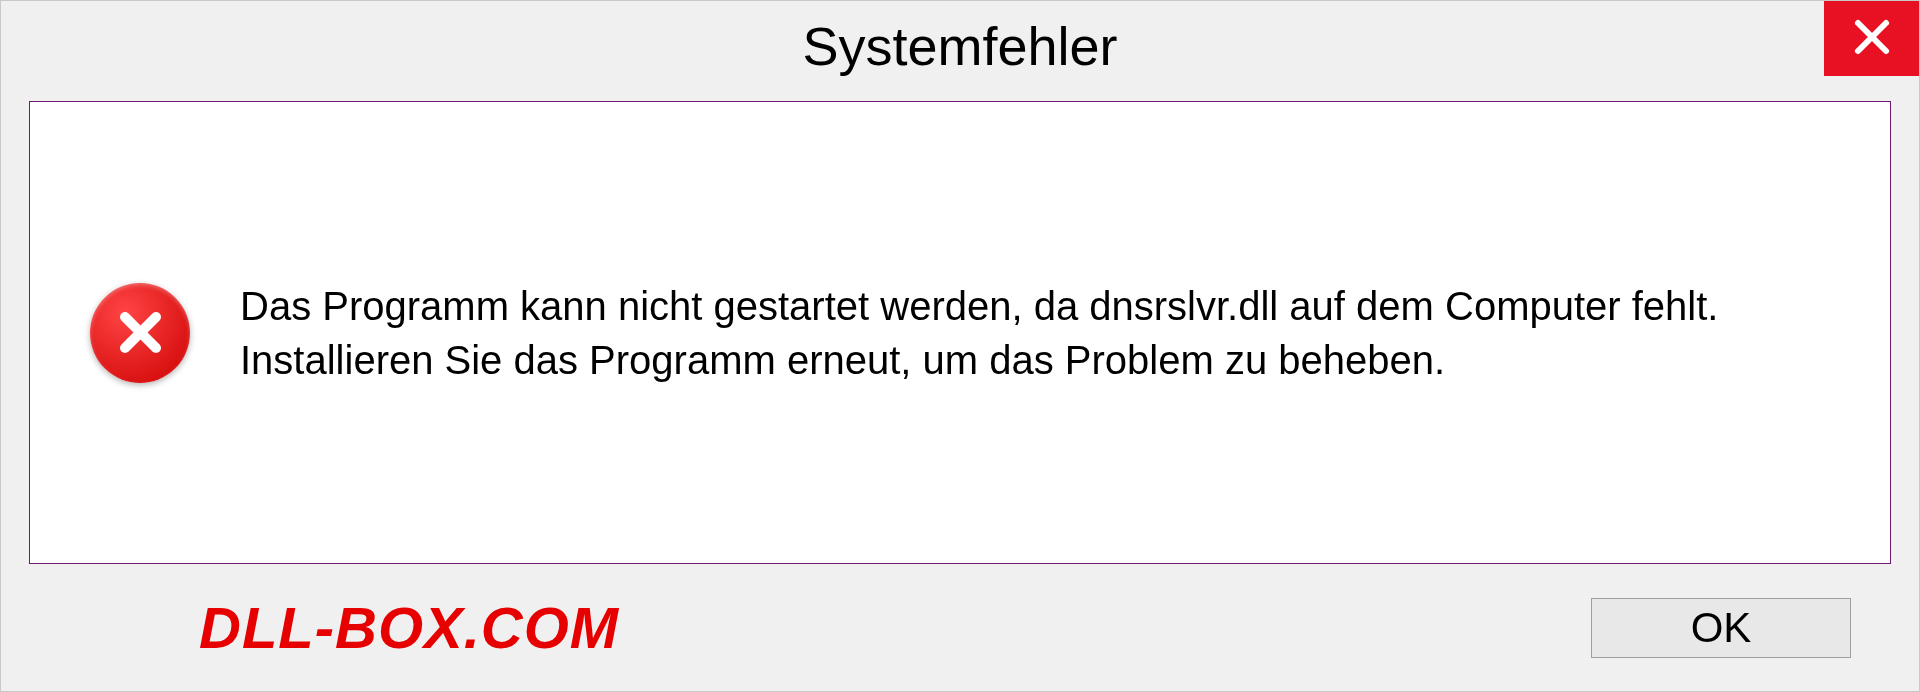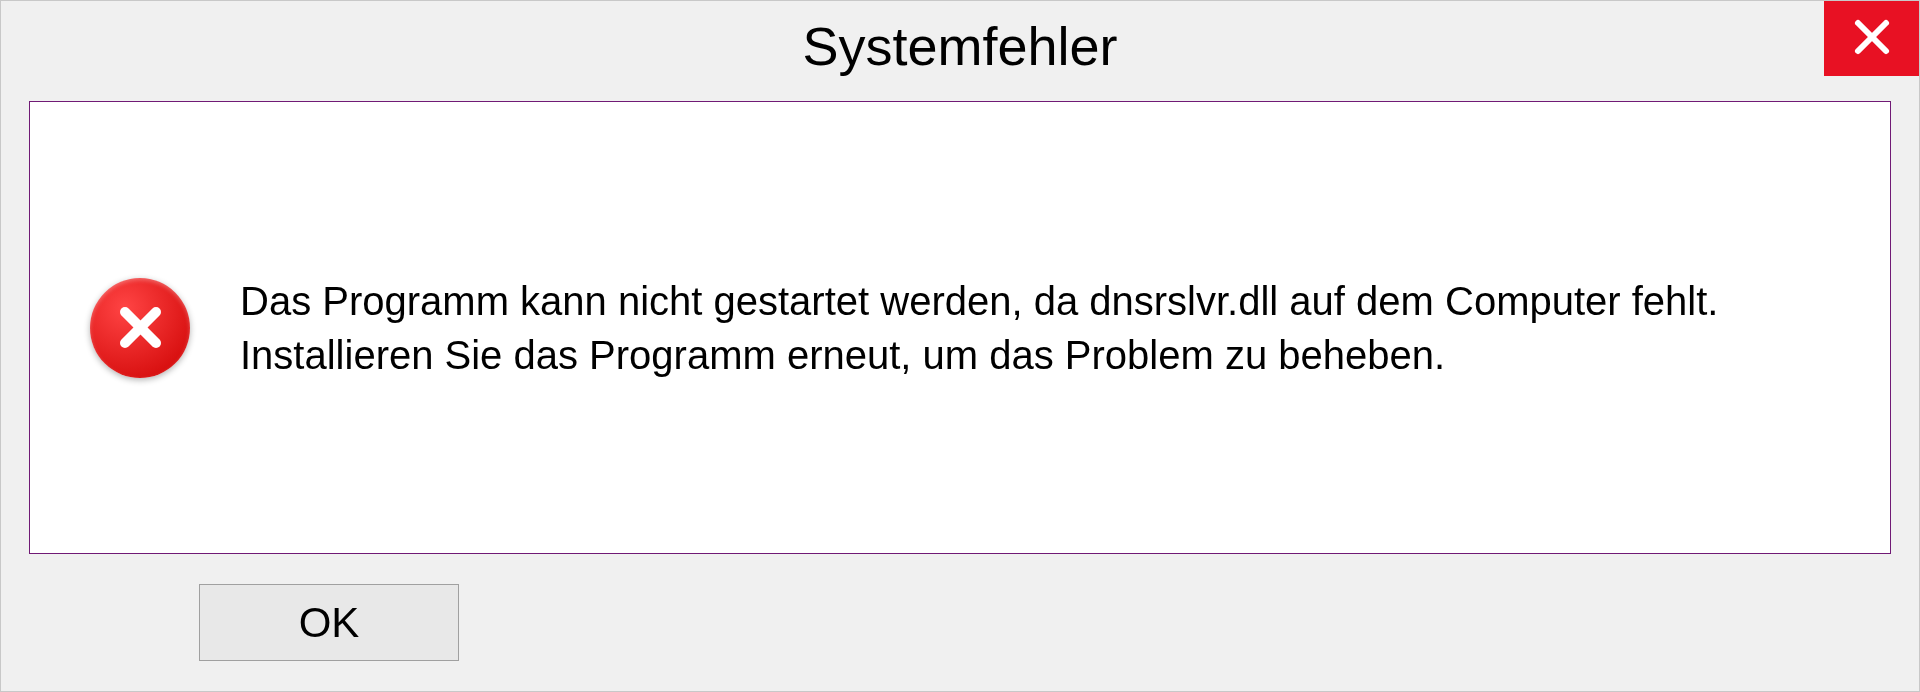--- a/index.html
+++ b/index.html
@@ -116,21 +116,21 @@
       font-size: 58px;
       font-weight: 900;
       font-style: italic;
       color: #e60000;
       letter-spacing: 1px;
       font-family: Arial, sans-serif;
     }
     
     .ok-button {
       width: 260px;
-      height: 77px;
+      height: 60px;
       background: #e8e8e8;
       border: 1px solid #a0a0a0;
       font-size: 42px;
       color: #000;
       display: flex;
       align-items: center;
       justify-content: center;
       cursor: pointer;
       margin-right: 20px;
     }
@@ -160,18 +160,19 @@
           <svg viewBox="0 0 55 55">
             <line x1="12" y1="12" x2="43" y2="43" stroke="#ffffff" stroke-width="10" stroke-linecap="round"></line>
             <line x1="43" y1="12" x2="12" y2="43" stroke="#ffffff" stroke-width="10" stroke-linecap="round"></line>
           </svg>
         </div>
       </div>
       <div class="message-text">Das Programm kann nicht gestartet werden, da dnsrslvr.dll auf dem Computer fehlt. Installieren Sie das Programm erneut, um das Problem zu beheben.</div>
     </div>
 
     <div class="footer">
+      <div class="watermark">DLL-BOX.COM</div>
       <div class="ok-button">OK</div>
     </div>
 
   </div>
 
 </div>
 
 </body></html>

